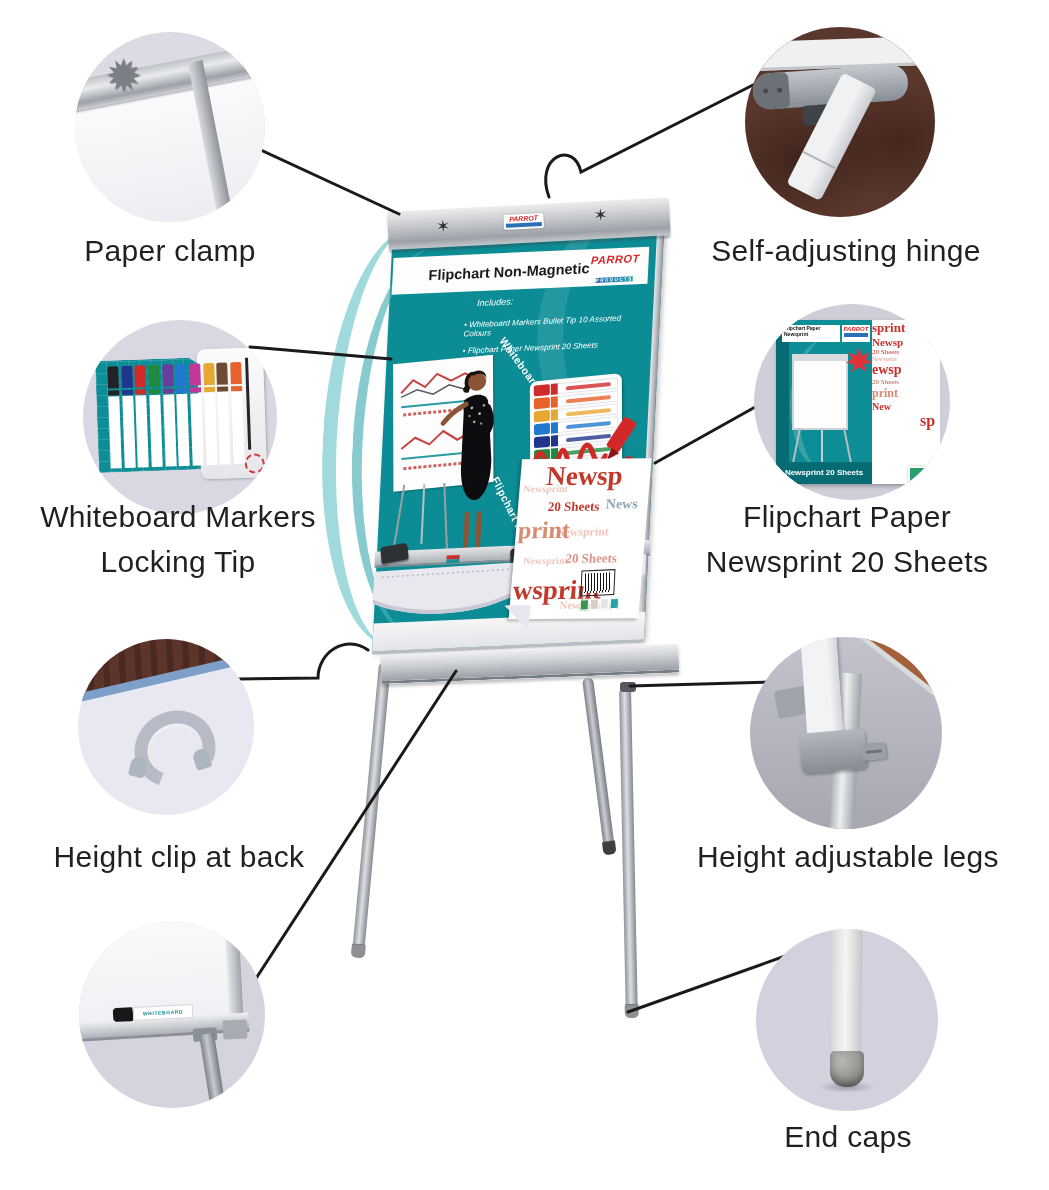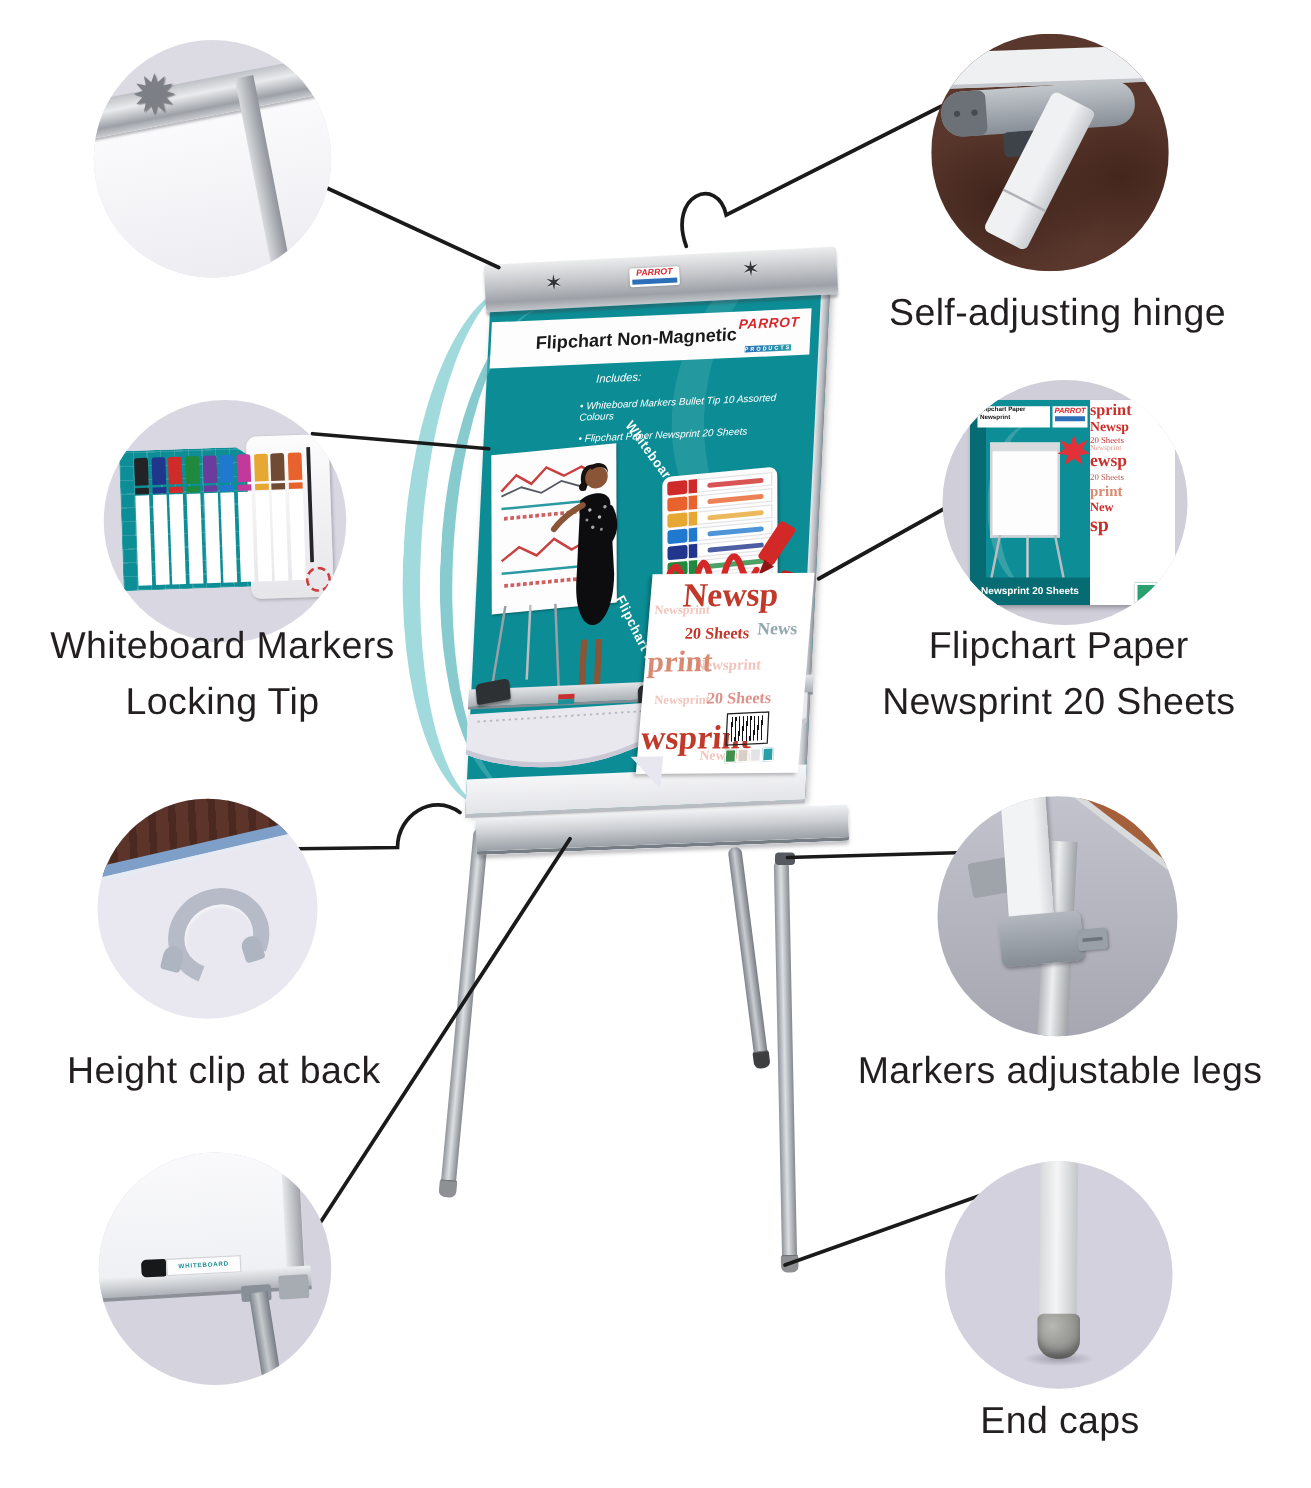--- a/index.html
+++ b/index.html
@@ -293,20 +293,21 @@
 
   <div class="circle" style="left:75px;top:32px;width:190px;height:190px;background:#dcdbe4;">
     <div class="abs" style="left:-25px;top:58px;width:240px;height:170px;background:linear-gradient(180deg,#fbfbfd,#e9e9ee);transform:rotate(-11deg);"></div>
     <div class="abs" style="left:-30px;top:32px;width:230px;height:30px;transform:rotate(-11deg);border-radius:2px;
          background:linear-gradient(180deg,#bdc0c5 0%,#e9ebed 35%,#9da1a7 78%,#caccd0 100%);
          box-shadow:0 2px 2px rgba(80,80,90,.4);"></div>
     <div class="abs" style="left:128px;top:28px;width:15px;height:160px;transform:rotate(-11deg);
          background:linear-gradient(90deg,#d8dadd,#8f939a);"></div>
     <span class="abs" style="left:30px;top:18px;font-size:44px;color:#7c7f85;text-shadow:1px 1px 1px rgba(40,40,45,.45);">✹</span>
   </div>
+  <div class="co-label" style="left:0px;top:228px;width:340px;">Paper clamp</div>
 
   <div class="circle" style="left:745px;top:27px;width:190px;height:190px;
        background:radial-gradient(120px 90px at 30% 70%,#3f241c,transparent 70%),radial-gradient(110px 80px at 80% 60%,#43261d,transparent 75%),#5a372c;">
     <div class="abs" style="left:-6px;top:12px;width:205px;height:26px;background:#eef0f2;border-bottom:3px solid #c3c6ca;transform:rotate(-2deg);"></div>
     <div class="abs" style="left:8px;top:42px;width:155px;height:36px;border-radius:17px;transform:rotate(-4deg);
          background:linear-gradient(180deg,#c2c7cc,#888e96);">
       <div class="abs" style="left:0;top:0;width:36px;height:36px;border-radius:17px 6px 6px 17px;background:#6c7178;"></div>
       <div class="abs" style="left:10px;top:15px;width:5px;height:5px;border-radius:50%;background:#464a50;"></div>
       <div class="abs" style="left:24px;top:15px;width:5px;height:5px;border-radius:50%;background:#464a50;"></div>
     </div>
@@ -407,21 +408,21 @@
       </svg>
       <div class="abs" style="left:96px;top:0;width:68px;height:164px;background:#fff;overflow:hidden;font-family:Liberation Serif, serif;color:#c9302c;">
         <div style="font-size:13px;font-weight:bold;">sprint</div>
         <div style="font-size:11px;font-weight:bold;">Newsp</div>
         <div style="font-size:7px;">20 Sheets</div>
         <div style="font-size:6px;color:#dc9a8c;">Newsprint</div>
         <div style="font-size:14px;font-weight:bold;">ewsp</div>
         <div style="font-size:7px;color:#b6564f;">20 Sheets</div>
         <div style="font-size:12px;color:#d88a72;font-weight:bold;">print</div>
         <div style="font-size:10px;font-weight:bold;">New</div>
-        <div style="font-size:16px;font-weight:bold;">sp</div>
+        <div style="font-size:16px;font-weight:bold;padding-left:48px;">sp</div>
       </div>
       <div class="abs" style="left:0;top:142px;width:96px;height:22px;background:#076b73;color:#fff;font-size:8px;font-weight:bold;text-align:center;line-height:22px;">Newsprint 20 Sheets</div>
       <div class="abs" style="left:132px;top:146px;width:14px;height:14px;background:#2aa070;border:2px solid #fff;box-shadow:0 0 2px rgba(0,0,0,.3);"></div>
     </div>
   </div>
   <div class="co-label" style="left:677px;top:494px;width:340px;">
     <div>Flipchart Paper</div>
     <div>Newsprint 20 Sheets</div>
   </div>
 
@@ -447,21 +448,21 @@
     <div class="abs" style="left:26px;top:50px;width:46px;height:28px;background:#9fa4ab;transform:rotate(-10deg);border-radius:3px;"></div>
     <div class="abs" style="left:54px;top:-8px;width:36px;height:120px;transform:rotate(-4deg);
          background:linear-gradient(90deg,#f2f3f4 70%,#d4d7da);box-shadow:2px 2px 3px rgba(60,60,70,.3);"></div>
     <div class="abs" style="left:50px;top:94px;width:66px;height:40px;border-radius:6px;transform:rotate(-5deg);
          background:linear-gradient(180deg,#b3b8bf,#878d95);box-shadow:1px 2px 3px rgba(50,50,60,.4);"></div>
     <div class="abs" style="left:112px;top:106px;width:24px;height:17px;background:#9aa0a8;border-radius:3px;transform:rotate(-5deg);
          box-shadow:1px 1px 2px rgba(50,50,60,.4);">
       <div class="abs" style="left:4px;top:7px;width:16px;height:3px;background:#6f747b;"></div>
     </div>
   </div>
-  <div class="co-label" style="left:678px;top:834px;width:340px;">Markers adjustable legs</div>
+  <div class="co-label" style="left:678px;top:834px;width:340px;">Height adjustable legs</div>
 
   <div class="circle" style="left:79px;top:922px;width:186px;height:186px;background:#d4d3de;">
     <div class="abs" style="left:-10px;top:-12px;width:172px;height:114px;background:linear-gradient(180deg,#fbfbfd,#eff0f3);transform:rotate(-3deg);"></div>
     <div class="abs" style="left:148px;top:-14px;width:14px;height:122px;background:linear-gradient(90deg,#e6e8ea,#9ea2a8);transform:rotate(-3deg);"></div>
     <div class="abs" style="left:-12px;top:96px;width:182px;height:16px;transform:rotate(-3.5deg);
          background:linear-gradient(180deg,#eef0f2,#aeb2b8);border-bottom:3px solid #8d9197;"></div>
     <div class="abs" style="left:144px;top:98px;width:24px;height:19px;background:#a7abb2;border-radius:2px;transform:rotate(-3deg);"></div>
     <div class="abs" style="left:34px;top:84px;width:80px;height:14px;transform:rotate(-3deg);display:flex;">
       <div style="width:20px;background:#17181a;border-radius:4px 2px 2px 4px;"></div>
       <div style="flex:1;background:#fdfdfe;border:1px solid #d2d4d8;font-size:5px;letter-spacing:.6px;color:#1d8f98;font-weight:bold;line-height:12px;text-align:center;overflow:hidden;">WHITEBOARD</div>

